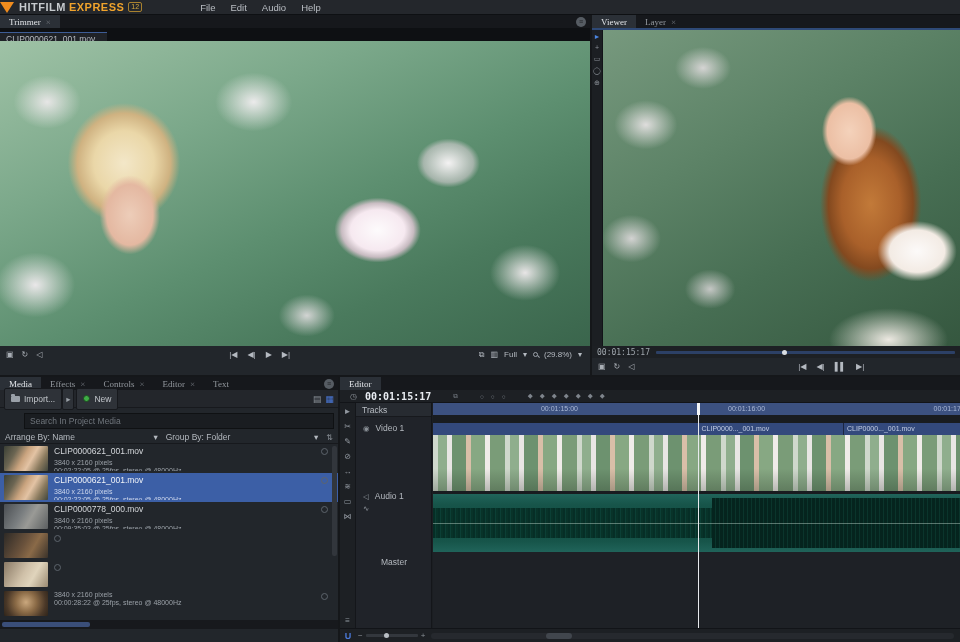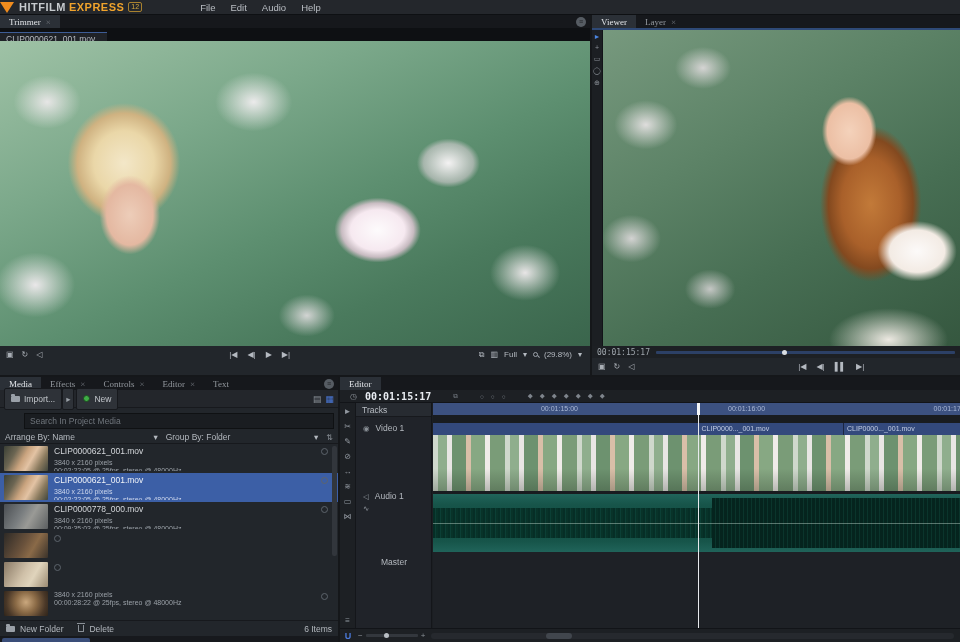--- a/index.html
+++ b/index.html
@@ -370,27 +370,20 @@
     <div class="mrow">
       <div class="thumb th6"></div>
       <div class="minfo">
         <div class="msub">3840 x 2160 pixels</div>
         <div class="msub">00:00:28:22 @ 25fps, stereo @ 48000Hz</div>
       </div>
       <div class="row-ring"></div>
     </div>
     <div class="mscroll"></div>
   </div>
-  <div class="mfooter">
-    <span class="folder-ic"></span>
-    <span>New Folder</span>
-    <span class="trash-ic"></span>
-    <span>Delete</span>
-    <span class="mcount">6 Items</span>
-  </div>
   <div class="mhscroll">
     <div class="mhthumb"></div>
   </div>
 </div>
 
 <div class="panel editor">
   <div class="tabbar">
     <div class="tab active">
       <span>Editor</span>
     </div>

